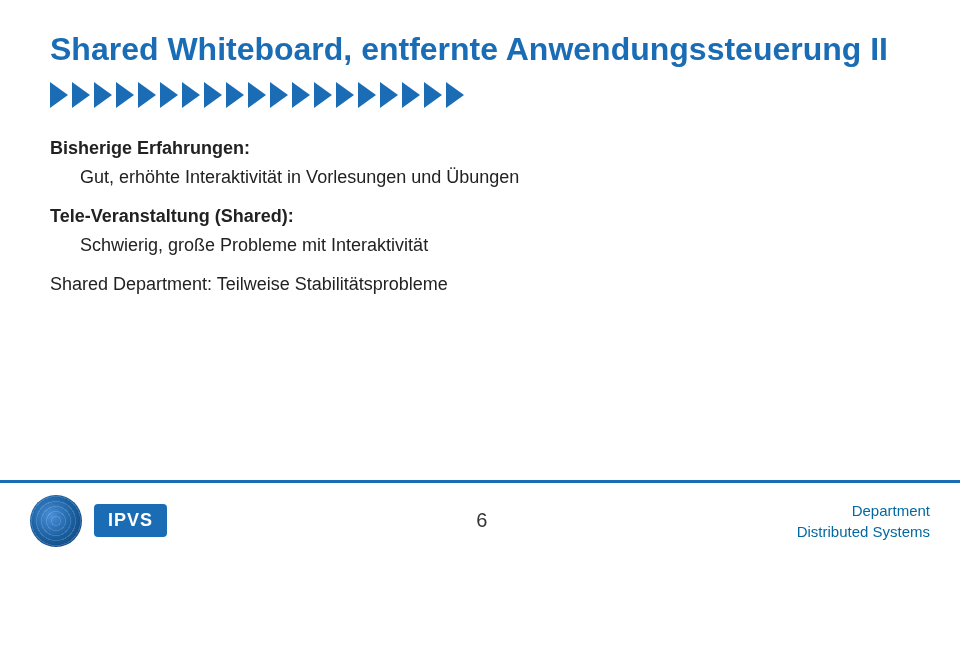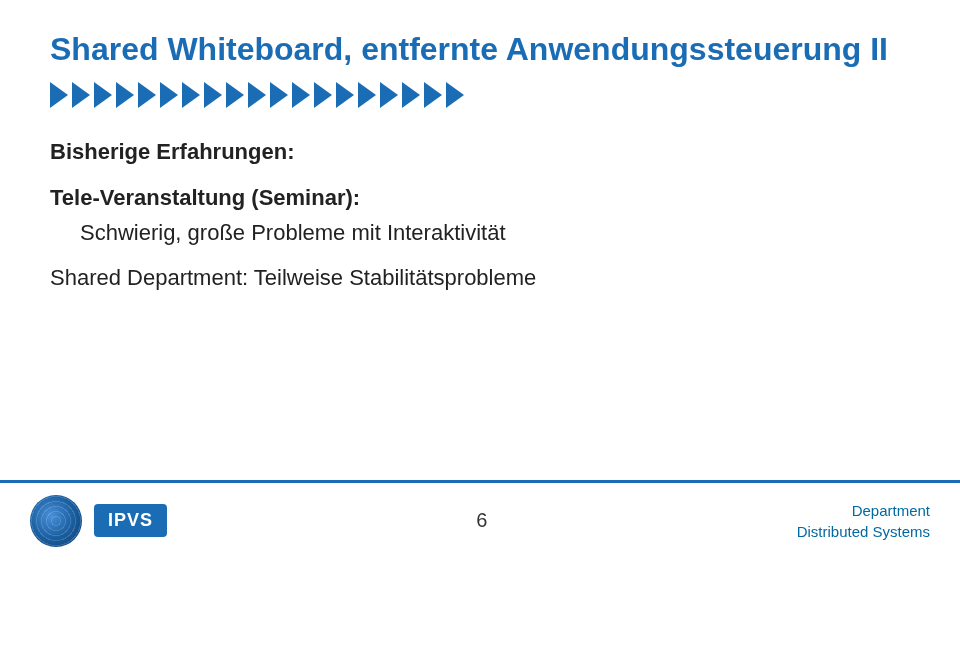--- a/index.html
+++ b/index.html
@@ -40,21 +40,21 @@
       width: 0;
       height: 0;
       border-top: 13px solid transparent;
       border-bottom: 13px solid transparent;
       border-left: 18px solid #1a6db5;
       display: inline-block;
       flex-shrink: 0;
     }
 
     .content {
-      font-size: 22px;
+      font-size: 18px;
       color: #222222;
       line-height: 1.6;
     }
 
     .content .section-heading {
       font-weight: bold;
       margin-top: 4px;
     }
 
     .content .item {
@@ -156,22 +156,23 @@
     <span class="arrow"></span>
     <span class="arrow"></span>
     <span class="arrow"></span>
     <span class="arrow"></span>
     <span class="arrow"></span>
   </div>
 
   <div class="content">
     <div class="section-heading main-item">Bisherige Erfahrungen:</div>
 
+    <div class="item">Gut, erhöhte Interaktivität in Vorlesungen und Übungen</div>
 
-    <div class="section-heading main-item">Tele-Veranstaltung (Seminar):</div>
+    <div class="section-heading main-item">Tele-Veranstaltung (Shared):</div>
     <div class="item">Schwierig, große Probleme mit Interaktivität</div>
 
     <div class="main-item">Shared Department: Teilweise Stabilitätsprobleme</div>
   </div>
 
   <div class="footer">
     <div class="footer-logo">
       <div class="logo-circle"></div>
       <div class="logo-ipvs">IPVS</div>
     </div>

